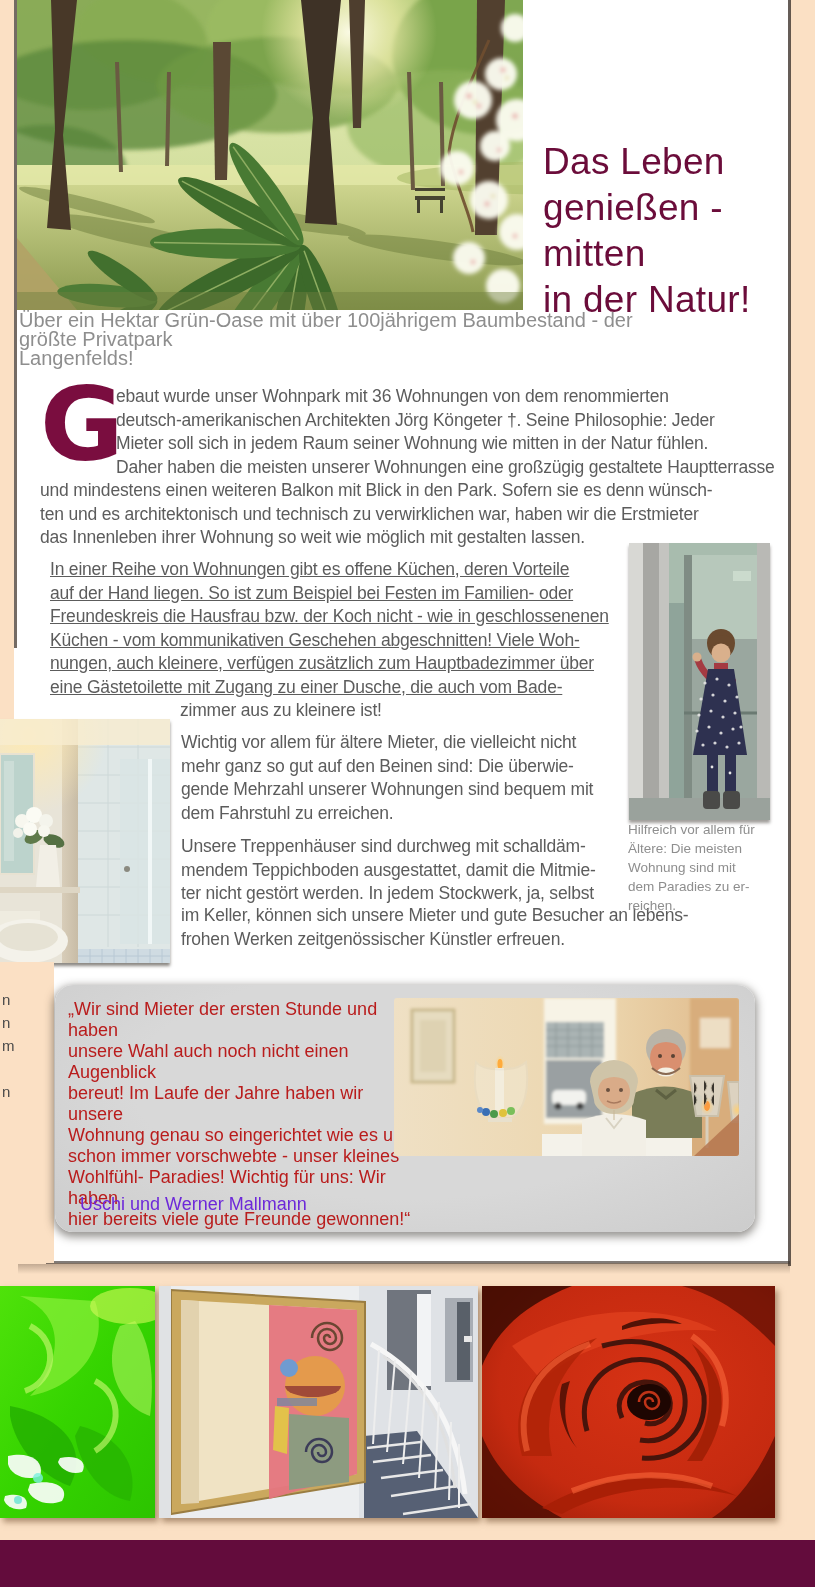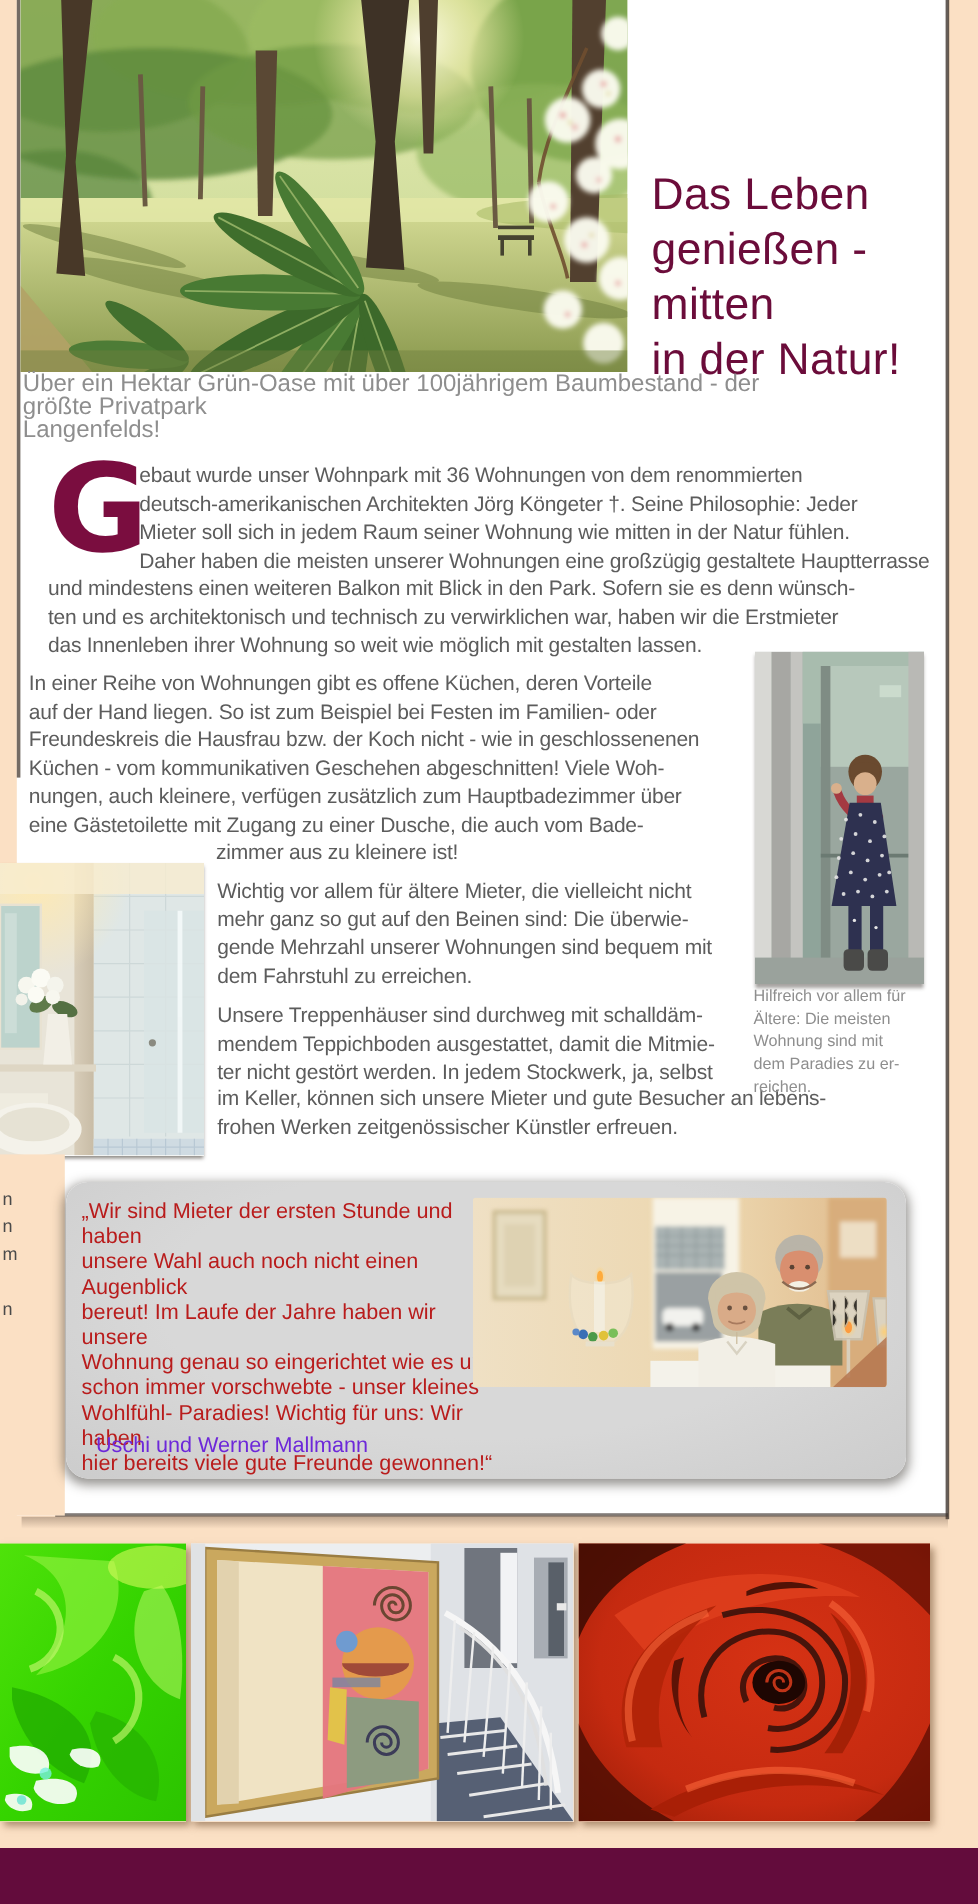--- a/index.html
+++ b/index.html
@@ -22,21 +22,21 @@
   .couple-photo{left:394px;top:998px;width:345px;height:158px;border-radius:3px;}
 
   .headline{left:543px;top:139px;width:238px;font-size:37px;line-height:46px;
             color:#6b0c3a;letter-spacing:.3px;}
   .txt{white-space:pre-line;}
   .hero-caption{left:19px;top:311px;width:640px;font-size:20px;line-height:19px;color:#8e8e8e;}
   .body-txt{font-size:17.5px;line-height:23.5px;color:#5c5c5c;letter-spacing:-.2px;}
   .p1{left:40px;top:385px;width:744px;}
   .dropcap{float:left;width:64px;height:72px;margin:5px 12px 0 0;font-size:102px;line-height:70px;
            font-weight:bold;color:#7a0d3f;font-family:"DejaVu Sans",sans-serif;}
-  .p2{left:24px;top:558px;width:604px;}
+  .p2{left:50px;top:558px;width:604px;text-decoration:underline;}
   .p2c{left:180px;top:699px;width:320px;}
   .p3{left:181px;top:731px;width:470px;}
   .p4{left:181px;top:835px;width:474px;}
   .p4c{left:181px;top:904px;width:596px;}
   .elev-caption{left:628px;top:820px;width:168px;font-size:13.5px;line-height:19px;color:#8e8e8e;}
 
   .quote-box{left:55px;top:985px;width:700px;height:247px;border-radius:18px;
              background:radial-gradient(ellipse at 50% 40%,#d8d8d8 55%,#cccccc 100%);
              box-shadow:0 3px 9px 2px rgba(50,45,40,.5);}
   .quote-text{left:68px;top:999px;width:352px;font-size:18px;line-height:21px;color:#b91c1c;}

